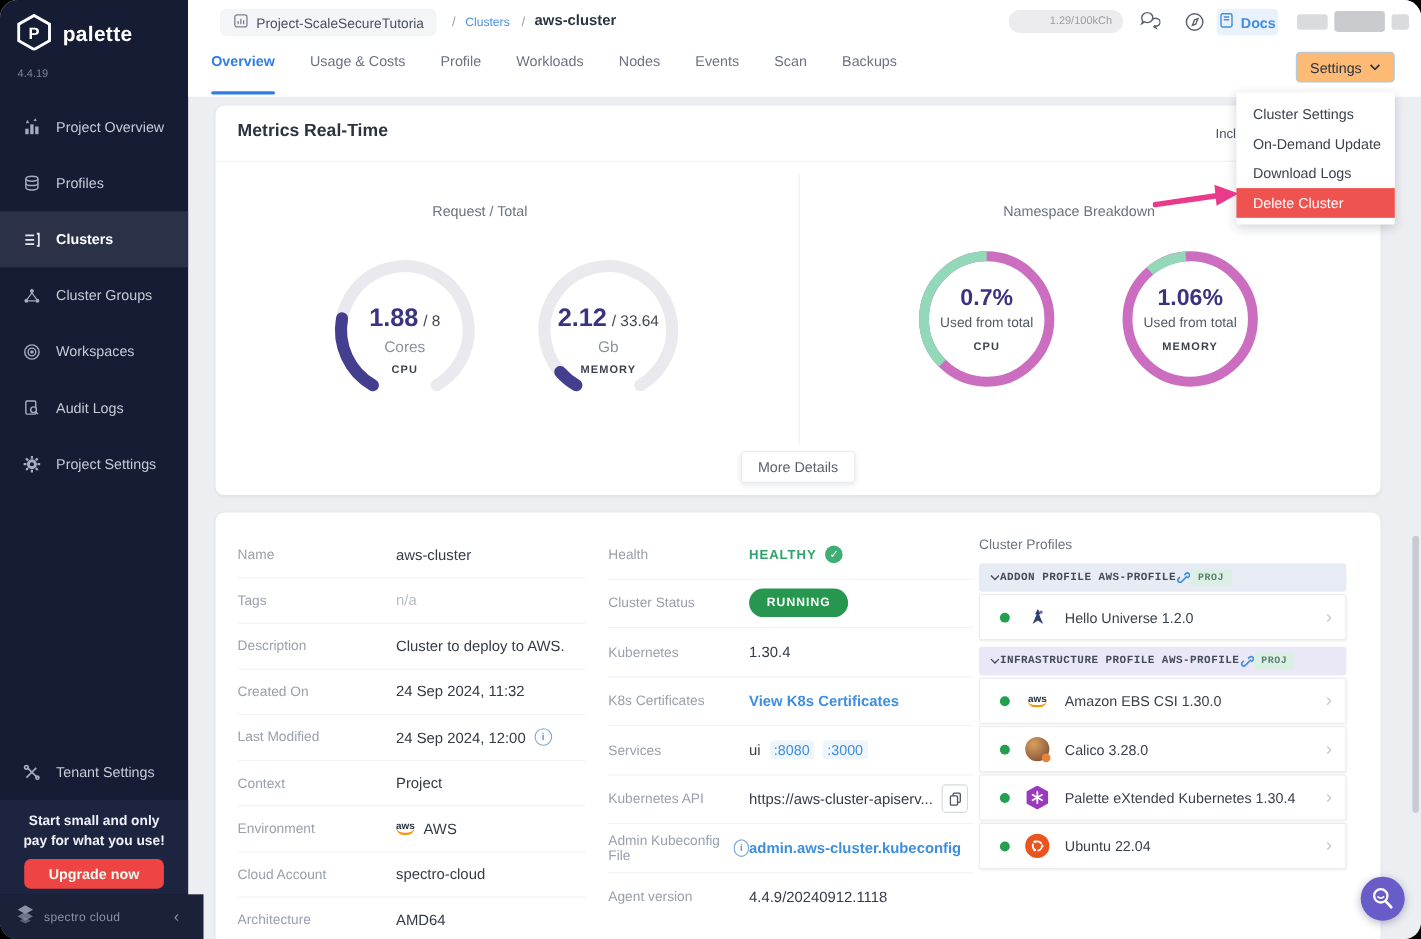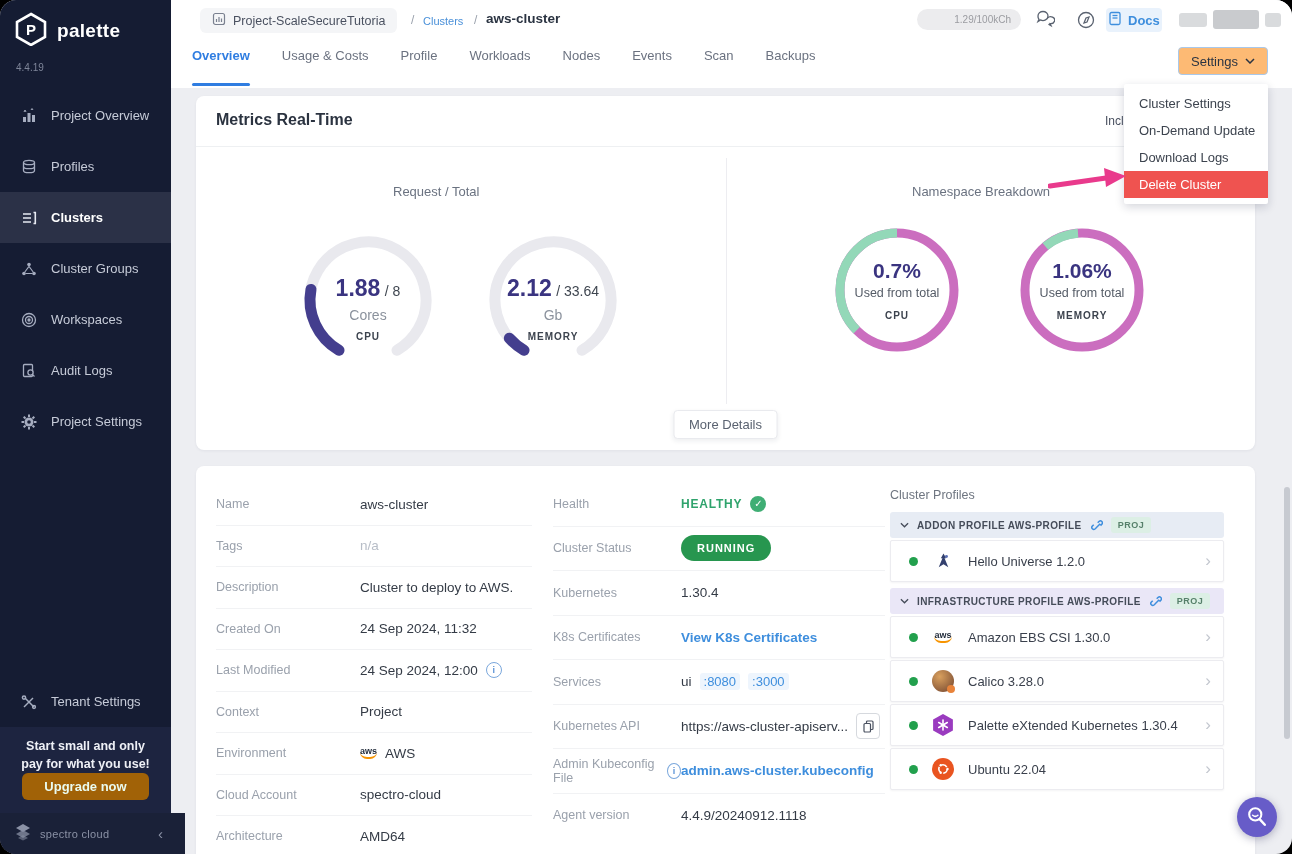--- a/index.html
+++ b/index.html
@@ -13,21 +13,21 @@
   .version{position:absolute;left:16px;top:62px;font-size:10px;color:#7e8599;}
   .nav{position:absolute;left:0;top:90px;width:171px;}
   .nav-item{height:51px;display:flex;align-items:center;gap:13px;padding-left:20px;cursor:pointer;}
   .nav-item.active{background:#2b3147;}
   .nav-label{font-size:13px;color:#c6cbd8;}
   .nav-item.active .nav-label{color:#fff;font-weight:600;}
   .nav-icon{width:18px;height:18px;display:flex;align-items:center;justify-content:center;}
   .tenant{position:absolute;left:0;top:676px;width:171px;}
   .upsell{position:absolute;left:0;top:727px;width:171px;height:86px;background:#1d2440;text-align:center;}
   .upsell-text{padding:10px 18px 0 18px;color:#eef0f6;font-size:12.5px;font-weight:600;line-height:1.45;}
-  .upgrade-btn{display:inline-block;background:#a16207;color:#eafbef;font-size:13px;font-weight:600;padding:6px 22px;border-radius:6px;cursor:pointer;}
+  .upgrade-btn{display:inline-block;margin-top:8px;background:#ef4444;color:#eafbef;font-size:13px;font-weight:600;padding:6px 22px;border-radius:6px;cursor:pointer;}
   .side-footer{position:absolute;left:0;top:813px;width:171px;height:41px;background:#1a2138;display:flex;align-items:center;padding-left:14px;gap:8px;}
   .footer-brand{font-size:11px;color:#8b92a6;letter-spacing:.3px;}
   .collapse{position:absolute;right:22px;color:#8b92a6;font-size:15px;cursor:pointer;}
 
   
   .topbar{position:absolute;left:171px;top:0;width:1121px;height:88px;background:#fff;}
   .crumb-pill{position:absolute;left:29px;top:8px;height:25px;background:#f4f5f7;border-radius:6px;display:flex;align-items:center;gap:7px;padding:0 12px;cursor:pointer;}
   .crumb-pill span{font-size:12.5px;color:#4a5160;}
   .crumb-sep{position:absolute;top:13px;font-size:12px;color:#9aa1ac;}
   .crumb-section{position:absolute;left:241px;top:15px;font-size:11px;color:#4a90d9;cursor:pointer;}
@@ -88,21 +88,21 @@
   .check-circle{width:16px;height:16px;background:#3fae74;border-radius:50%;color:#fff;font-size:10px;display:inline-flex;align-items:center;justify-content:center;}
   .running-pill{background:#27964f;color:#fff;font-size:11px;font-weight:700;letter-spacing:1px;padding:7px 16px;border-radius:16px;}
   .blue-link{color:#3e8edd;font-size:13.5px;font-weight:600;cursor:pointer;}
   .port-chip{color:#3e8edd;background:#eef5fd;padding:1px 4px;border-radius:3px;font-size:13px;cursor:pointer;}
   .copy-btn{width:22px;height:24px;border:1px solid #d6d9de;border-radius:4px;background:#fff;display:inline-flex;align-items:center;justify-content:center;cursor:pointer;}
   .api-url{max-width:168px;overflow:hidden;white-space:nowrap;}
 
   
   .dcol3{left:694px;top:22px;width:334px;}
   .profiles-title{font-size:12.5px;color:#6e7580;margin-bottom:10px;}
-  .sec-head{height:26px;border-radius:3px;display:flex;align-items:center;padding:0 10px;gap:8px;margin-top:6px;cursor:pointer;}
+  .sec-head{height:26px;border-radius:3px;display:flex;align-items:center;padding:0 10px;margin-top:6px;cursor:pointer;font-family:Liberation Mono, monospace;}
   .sec-head.addon{background:#e7ecf4;}
   .sec-head.infra{background:#eae7f7;}
   .sec-title{font-size:10px;font-weight:700;letter-spacing:.4px;color:#454c59;}
   .badge{background:#dcefe5;color:#56806a;font-size:9px;font-weight:700;letter-spacing:.5px;padding:3px 7px;border-radius:3px;}
   .profile-item{height:40px;background:#fff;border:1px solid #ececf0;border-radius:2px;box-shadow:0 1px 2px rgba(30,40,60,.05);margin-top:2px;display:flex;align-items:center;padding:0 12px 0 18px;gap:14px;cursor:pointer;}
   .status-dot{width:9px;height:9px;border-radius:50%;background:#22a04d;flex:0 0 9px;}
   .p-name{font-size:13px;color:#3a404c;flex:1;}
   .chev-right{color:#c3c7cf;font-size:17px;}
   .logo-box{width:22px;height:22px;display:flex;align-items:center;justify-content:center;}
   .calico-circle{width:22px;height:22px;border-radius:50%;background:radial-gradient(circle at 35% 30%,#d9a05e,#8a5a3a 75%);position:relative;}

